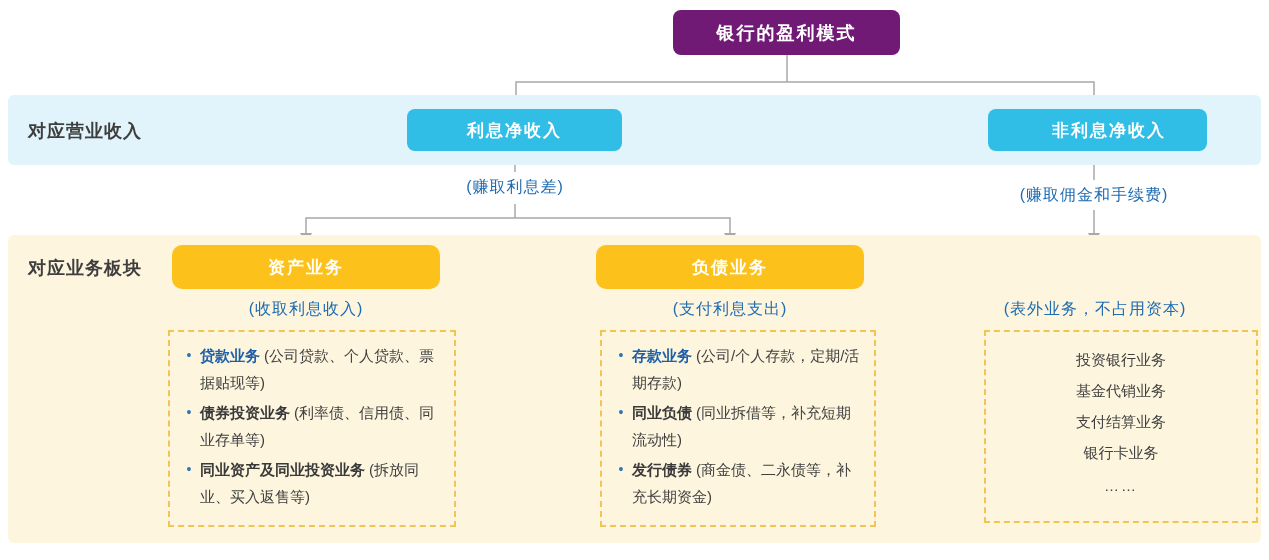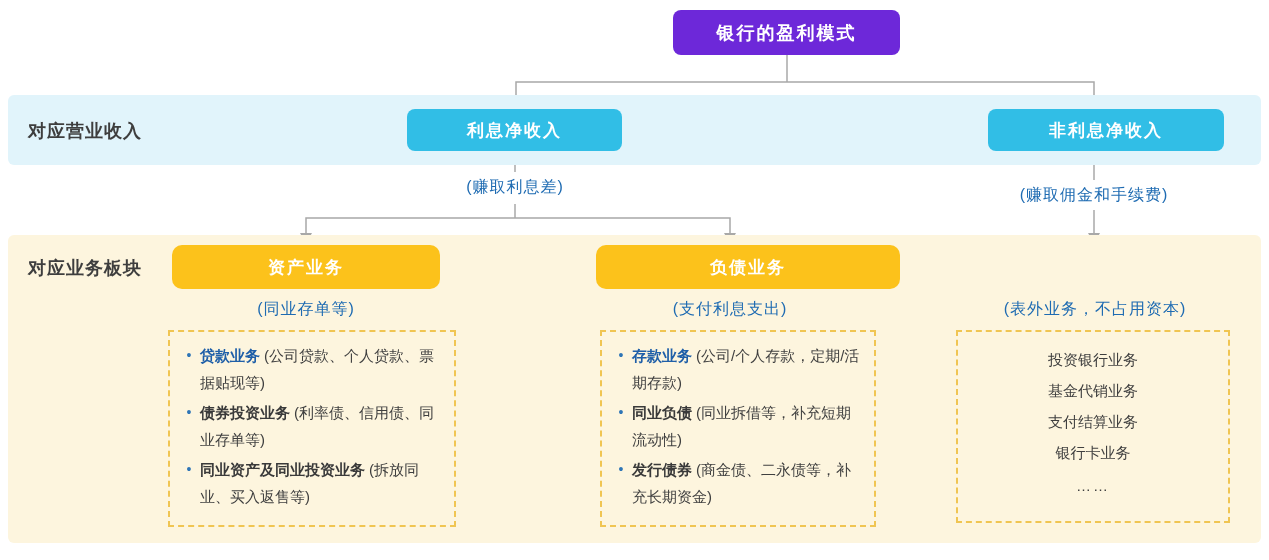--- a/index.html
+++ b/index.html
@@ -10,42 +10,42 @@
   .band{position:absolute;left:8px;width:1253px;border-radius:6px;}
   .band-income{top:95px;height:70px;background:#e1f4fb;}
   .band-segment{top:235px;height:308px;background:#fdf5de;}
 
   .band-label{position:absolute;left:28px;font-size:18px;font-weight:bold;color:#3e3e3e;letter-spacing:1px;}
   .band-label.income{top:119px;}
   .band-label.segment{top:256px;}
 
   .node{position:absolute;display:flex;align-items:center;justify-content:center;
         color:#ffffff;font-weight:bold;letter-spacing:2px;}
-  .root-box{left:673px;top:10px;width:227px;height:45px;background:#6d28d9;border-radius:8px;font-size:18px;}
+  .root-box{left:673px;top:10px;width:227px;height:45px;background:#701a75;border-radius:8px;font-size:18px;}
   .income-box{top:109px;height:42px;background:#31bee6;border-radius:8px;font-size:17px;}
   .income-box.left{left:407px;width:215px;}
-  .income-box.right{left:988px;width:236px;}
+  .income-box.right{left:988px;width:196px;padding-left:23px;}
   .segment-box{top:245px;height:44px;background:#fcc21b;border-radius:10px;font-size:17px;}
   .segment-box.assets{left:172px;width:268px;}
-  .segment-box.liabilities{left:596px;width:304px;}
+  .segment-box.liabilities{left:596px;width:268px;}
   .segment-box.intermediary{left:961px;width:268px;}
 
   .note{position:absolute;color:#1e6bb2;font-size:16px;text-align:center;letter-spacing:1px;}
   .note.interest{left:415px;width:200px;top:177px;}
   .note.non-interest{left:974px;width:240px;top:185px;}
   .caption{position:absolute;top:299px;color:#1e6bb2;font-size:16px;text-align:center;letter-spacing:1px;}
   .caption.assets{left:172px;width:268px;}
   .caption.liabilities{left:596px;width:268px;}
   .caption.intermediary{left:961px;width:268px;}
 
   .list-box{position:absolute;top:330px;border:2px dashed #f0c552;box-sizing:border-box;
             color:#3f3f3f;font-size:15px;}
   .list-box.assets{left:168px;width:288px;height:197px;padding:10px 10px 0 8px;}
   .list-box.liabilities{left:600px;width:276px;height:197px;padding:10px 10px 0 8px;}
-  .list-box.intermediary{left:956px;width:274px;height:193px;padding:12px 8px 0 8px;text-align:center;}
+  .list-box.intermediary{left:984px;width:274px;height:193px;padding:12px 8px 0 8px;text-align:center;}
 
   ul.biz-list{list-style:none;margin:0;padding:0;}
   ul.biz-list li{display:flex;line-height:27px;margin-bottom:3px;}
   .bullet{color:#2e75b6;width:22px;text-align:center;flex:0 0 22px;font-size:14px;}
   .li-text{flex:1;}
   .lead{font-weight:bold;color:#3a3a3a;margin-right:4px;text-align:center;}
   .lead.blue{color:#1f5fa8;}
 
   .center-list{line-height:31px;}
   .center-list .line{display:block;}
@@ -85,21 +85,21 @@
 
   <div class="node income-box left">利息净收入</div>
   <div class="node income-box right">非利息净收入</div>
 
   <div class="note interest">(赚取利息差)</div>
   <div class="note non-interest">(赚取佣金和手续费)</div>
 
   <div class="node segment-box assets">资产业务</div>
   <div class="node segment-box liabilities">负债业务</div>
 
-  <div class="caption assets">(同业存单等)</div>
+  <div class="caption assets">(收取利息收入)</div>
   <div class="caption liabilities">(支付利息支出)</div>
   <div class="caption intermediary">(表外业务，不占用资本)</div>
 
   <div class="list-box assets">
     <ul class="biz-list">
       <li>
         <span class="bullet">•</span>
         <span class="li-text"><span class="lead blue">贷款业务</span><span>(公司贷款、个人贷款、票据贴现等)</span></span>
       </li>
       <li>

